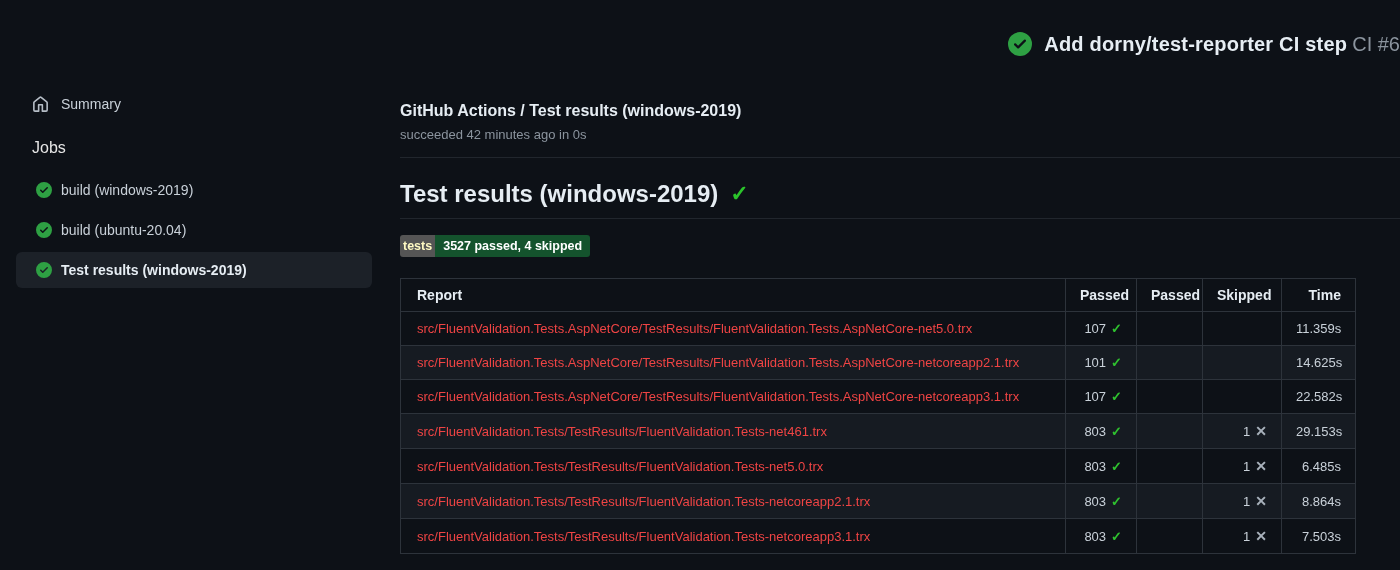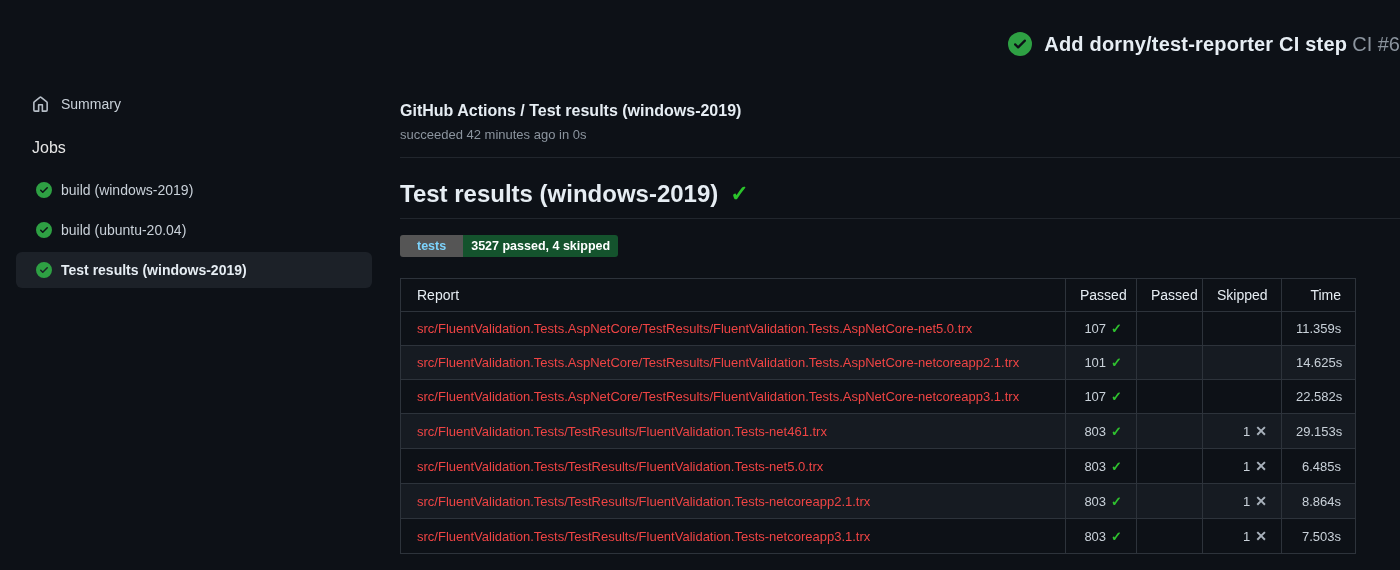--- a/index.html
+++ b/index.html
@@ -67,33 +67,33 @@
   .section-heading {
     margin-top: 22px;
     display: flex; align-items: center;
   }
   .section-title { font-size: 24px; font-weight: 600; color: #e6edf3; }
   .section-check { margin-left: 12px; font-size: 22px; font-weight: 700; color: #2bc42b; }
   .heading-underline { border: none; border-top: 1px solid #21262d; margin: 10px 0 0 0; }
 
   
   .badge { display: inline-flex; margin-top: 16px; font-size: 12.5px; font-weight: 600; line-height: 14px; }
-  .badge-label { color: #7dd3fc; padding: 4px 17px; border-radius: 3px 0 0 3px; }
+  .badge-label { color: #fef9c3; padding: 4px 3px; border-radius: 3px 0 0 3px; }
   .badge-value { color: #ffffff; padding: 4px 8px; border-radius: 0 3px 3px 0; }
 
   
   .results-table {
     margin-top: 21px;
     width: 955px;
     border-collapse: collapse;
     table-layout: fixed;
   }
   .results-table th, .results-table td { border: 1px solid #2d333b; }
   .results-table thead th {
-    font-size: 14px; font-weight: 400; color: #e6edf3;
+    font-size: 14px; font-weight: 700; color: #e6edf3;
     padding: 8px 14px; text-align: right; white-space: nowrap;
   }
   .results-table thead th.col-report { text-align: left; padding-left: 16px; }
   .results-table tbody tr:nth-child(even) { background: #161b22; }
   .results-table td { padding: 9px 14px; font-size: 13px; white-space: nowrap; overflow: hidden; }
   .cell-report { padding-left: 16px !important; }
   .report-link { color: #ef4444; text-decoration: none; cursor: pointer; }
   .cell-num, .cell-time { text-align: right; color: #c9d1d9; }
   .glyph { font-weight: 700; margin-left: 5px; }
   .glyph.check { color: #2fc12f; }

